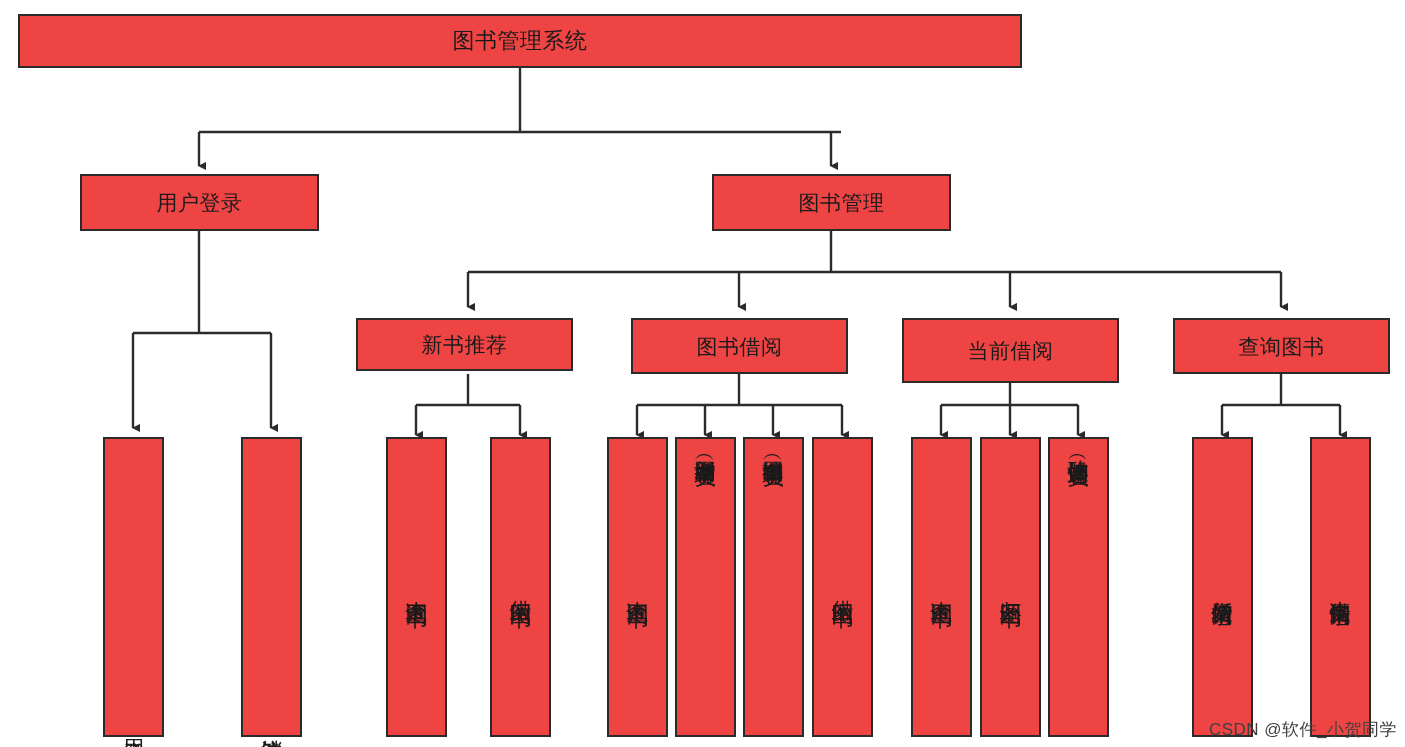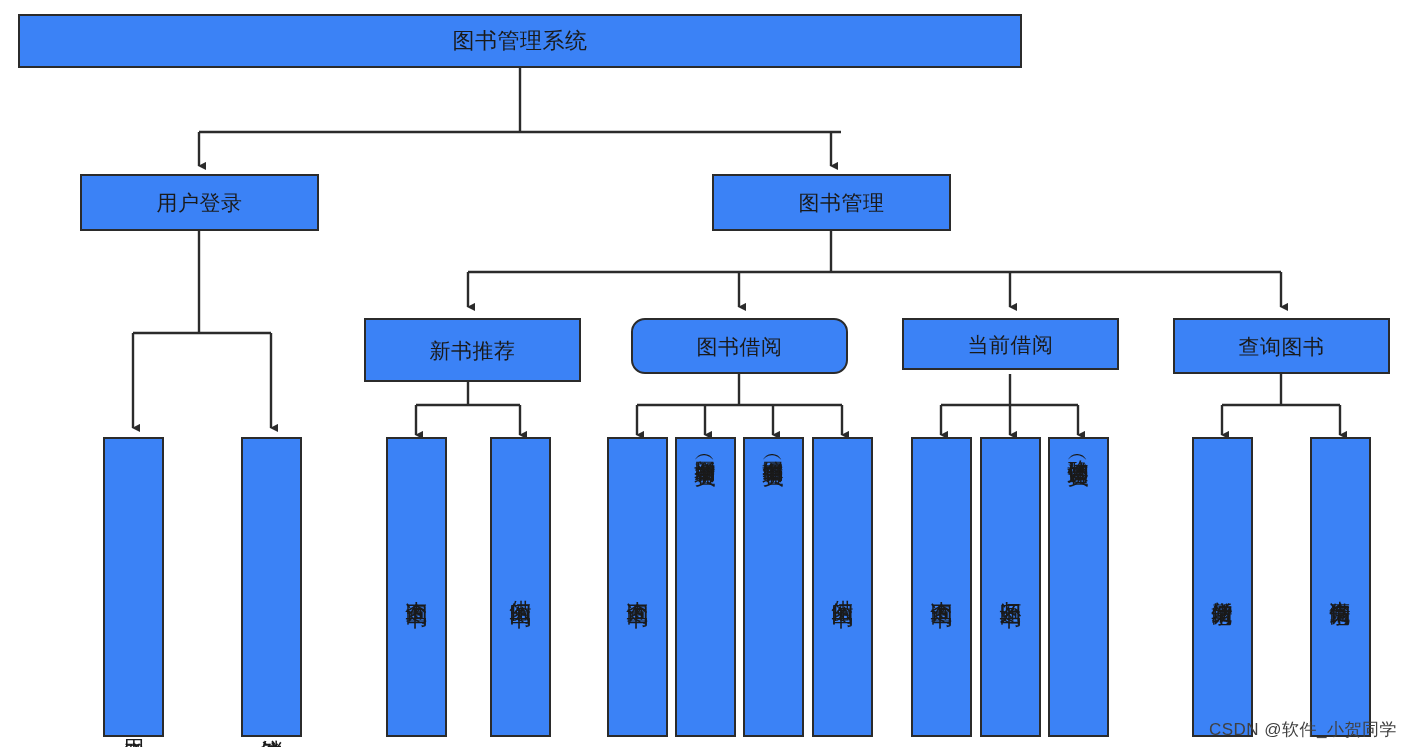--- a/index.html
+++ b/index.html
@@ -22,21 +22,21 @@
     position: absolute;
     left: 0;
     top: 0;
     width: 1405px;
     height: 747px;
   }
   .node {
     position: absolute;
     box-sizing: border-box;
     border: 2px solid #2b2b2b;
-    background: #3b82f6;
+    background: #ef4444;
     display: flex;
     align-items: center;
     justify-content: center;
     z-index: 2;
   }
   .node-label {
     display: block;
     text-align: center;
     color: #1a1a1a;
     line-height: 1.0;
@@ -151,29 +151,29 @@
   </div>
 
   <div class="node horiz" style="left:80px; top:174px; width:239px; height:57px;">
     <span class="node-label">用户登录</span>
   </div>
 
   <div class="node horiz" style="left:712px; top:174px; width:239px; height:57px;padding-left:20px;">
     <span class="node-label">图书管理</span>
   </div>
 
-  <div class="node horiz" style="left:364px; top:318px; width:217px; height:64px;">
+  <div class="node horiz" style="left:356px; top:318px; width:217px; height:53px;">
     <span class="node-label">新书推荐</span>
   </div>
 
-  <div class="node horiz" style="left:631px; top:318px; width:217px; height:56px;border-radius:14px;">
+  <div class="node horiz" style="left:631px; top:318px; width:217px; height:56px;">
     <span class="node-label">图书借阅</span>
   </div>
 
-  <div class="node horiz" style="left:902px; top:318px; width:217px; height:52px;justify-content:center;">
+  <div class="node horiz" style="left:902px; top:318px; width:217px; height:65px;justify-content:center;">
     <span class="node-label">当前借阅</span>
   </div>
 
   <div class="node horiz" style="left:1173px; top:318px; width:217px; height:56px;">
     <span class="node-label">查询图书</span>
   </div>
 
   <div class="node vert align-bottom" style="left:103px; top:437px; width:61px; height:300px;">
     <span class="node-label">用户登录</span>
   </div>

